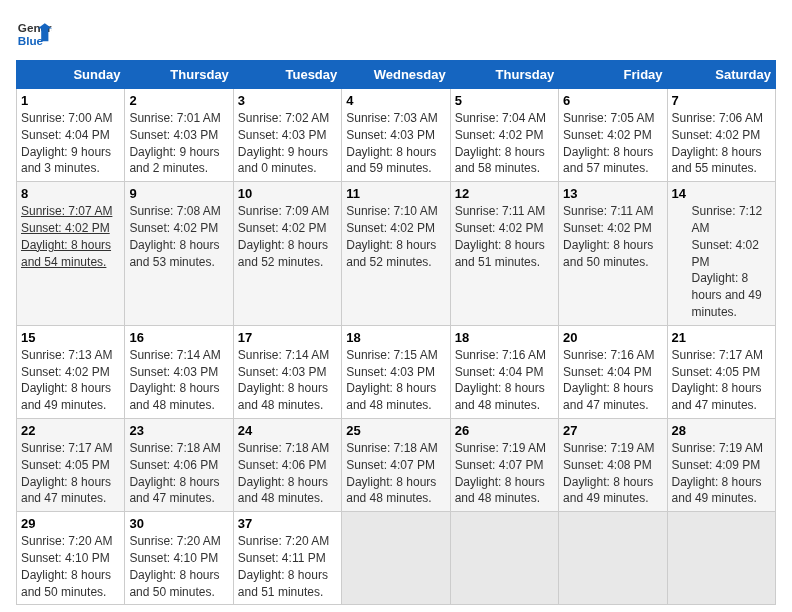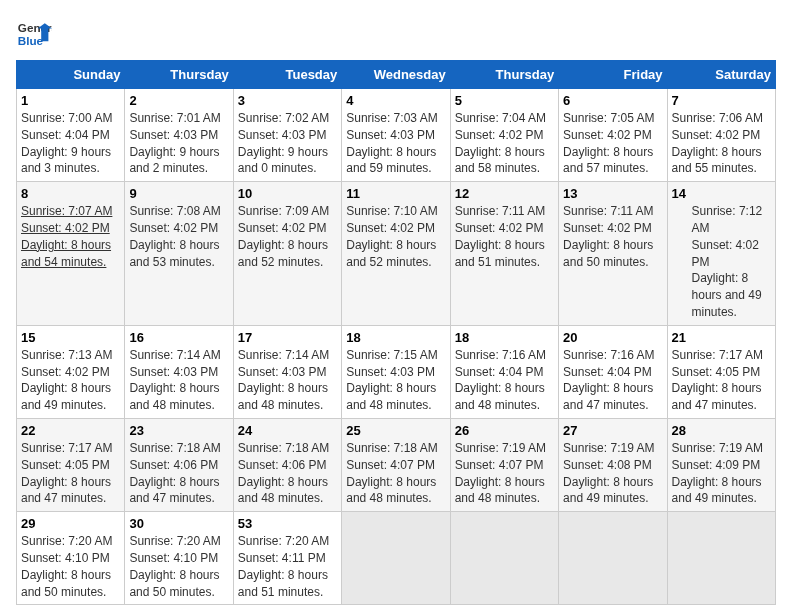--- a/index.html
+++ b/index.html
@@ -290,21 +290,21 @@
 Sunset: 4:10 PM
 Daylight: 8 hours and 50 minutes.</div>
         </td>
         <td>
           <span class="day-num">30</span>
           <div class="day-info" style="white-space: pre-line;">Sunrise: 7:20 AM
 Sunset: 4:10 PM
 Daylight: 8 hours and 50 minutes.</div>
         </td>
         <td>
-          <span class="day-num">53</span>
+          <span class="day-num">37</span>
           <div class="day-info" style="white-space: pre-line;">Sunrise: 7:20 AM
 Sunset: 4:11 PM
 Daylight: 8 hours and 51 minutes.</div>
         </td>
         <td class="empty"></td>
         <td class="empty"></td>
         <td class="empty"></td>
         <td class="empty"></td>
       </tr>
     </tbody>

